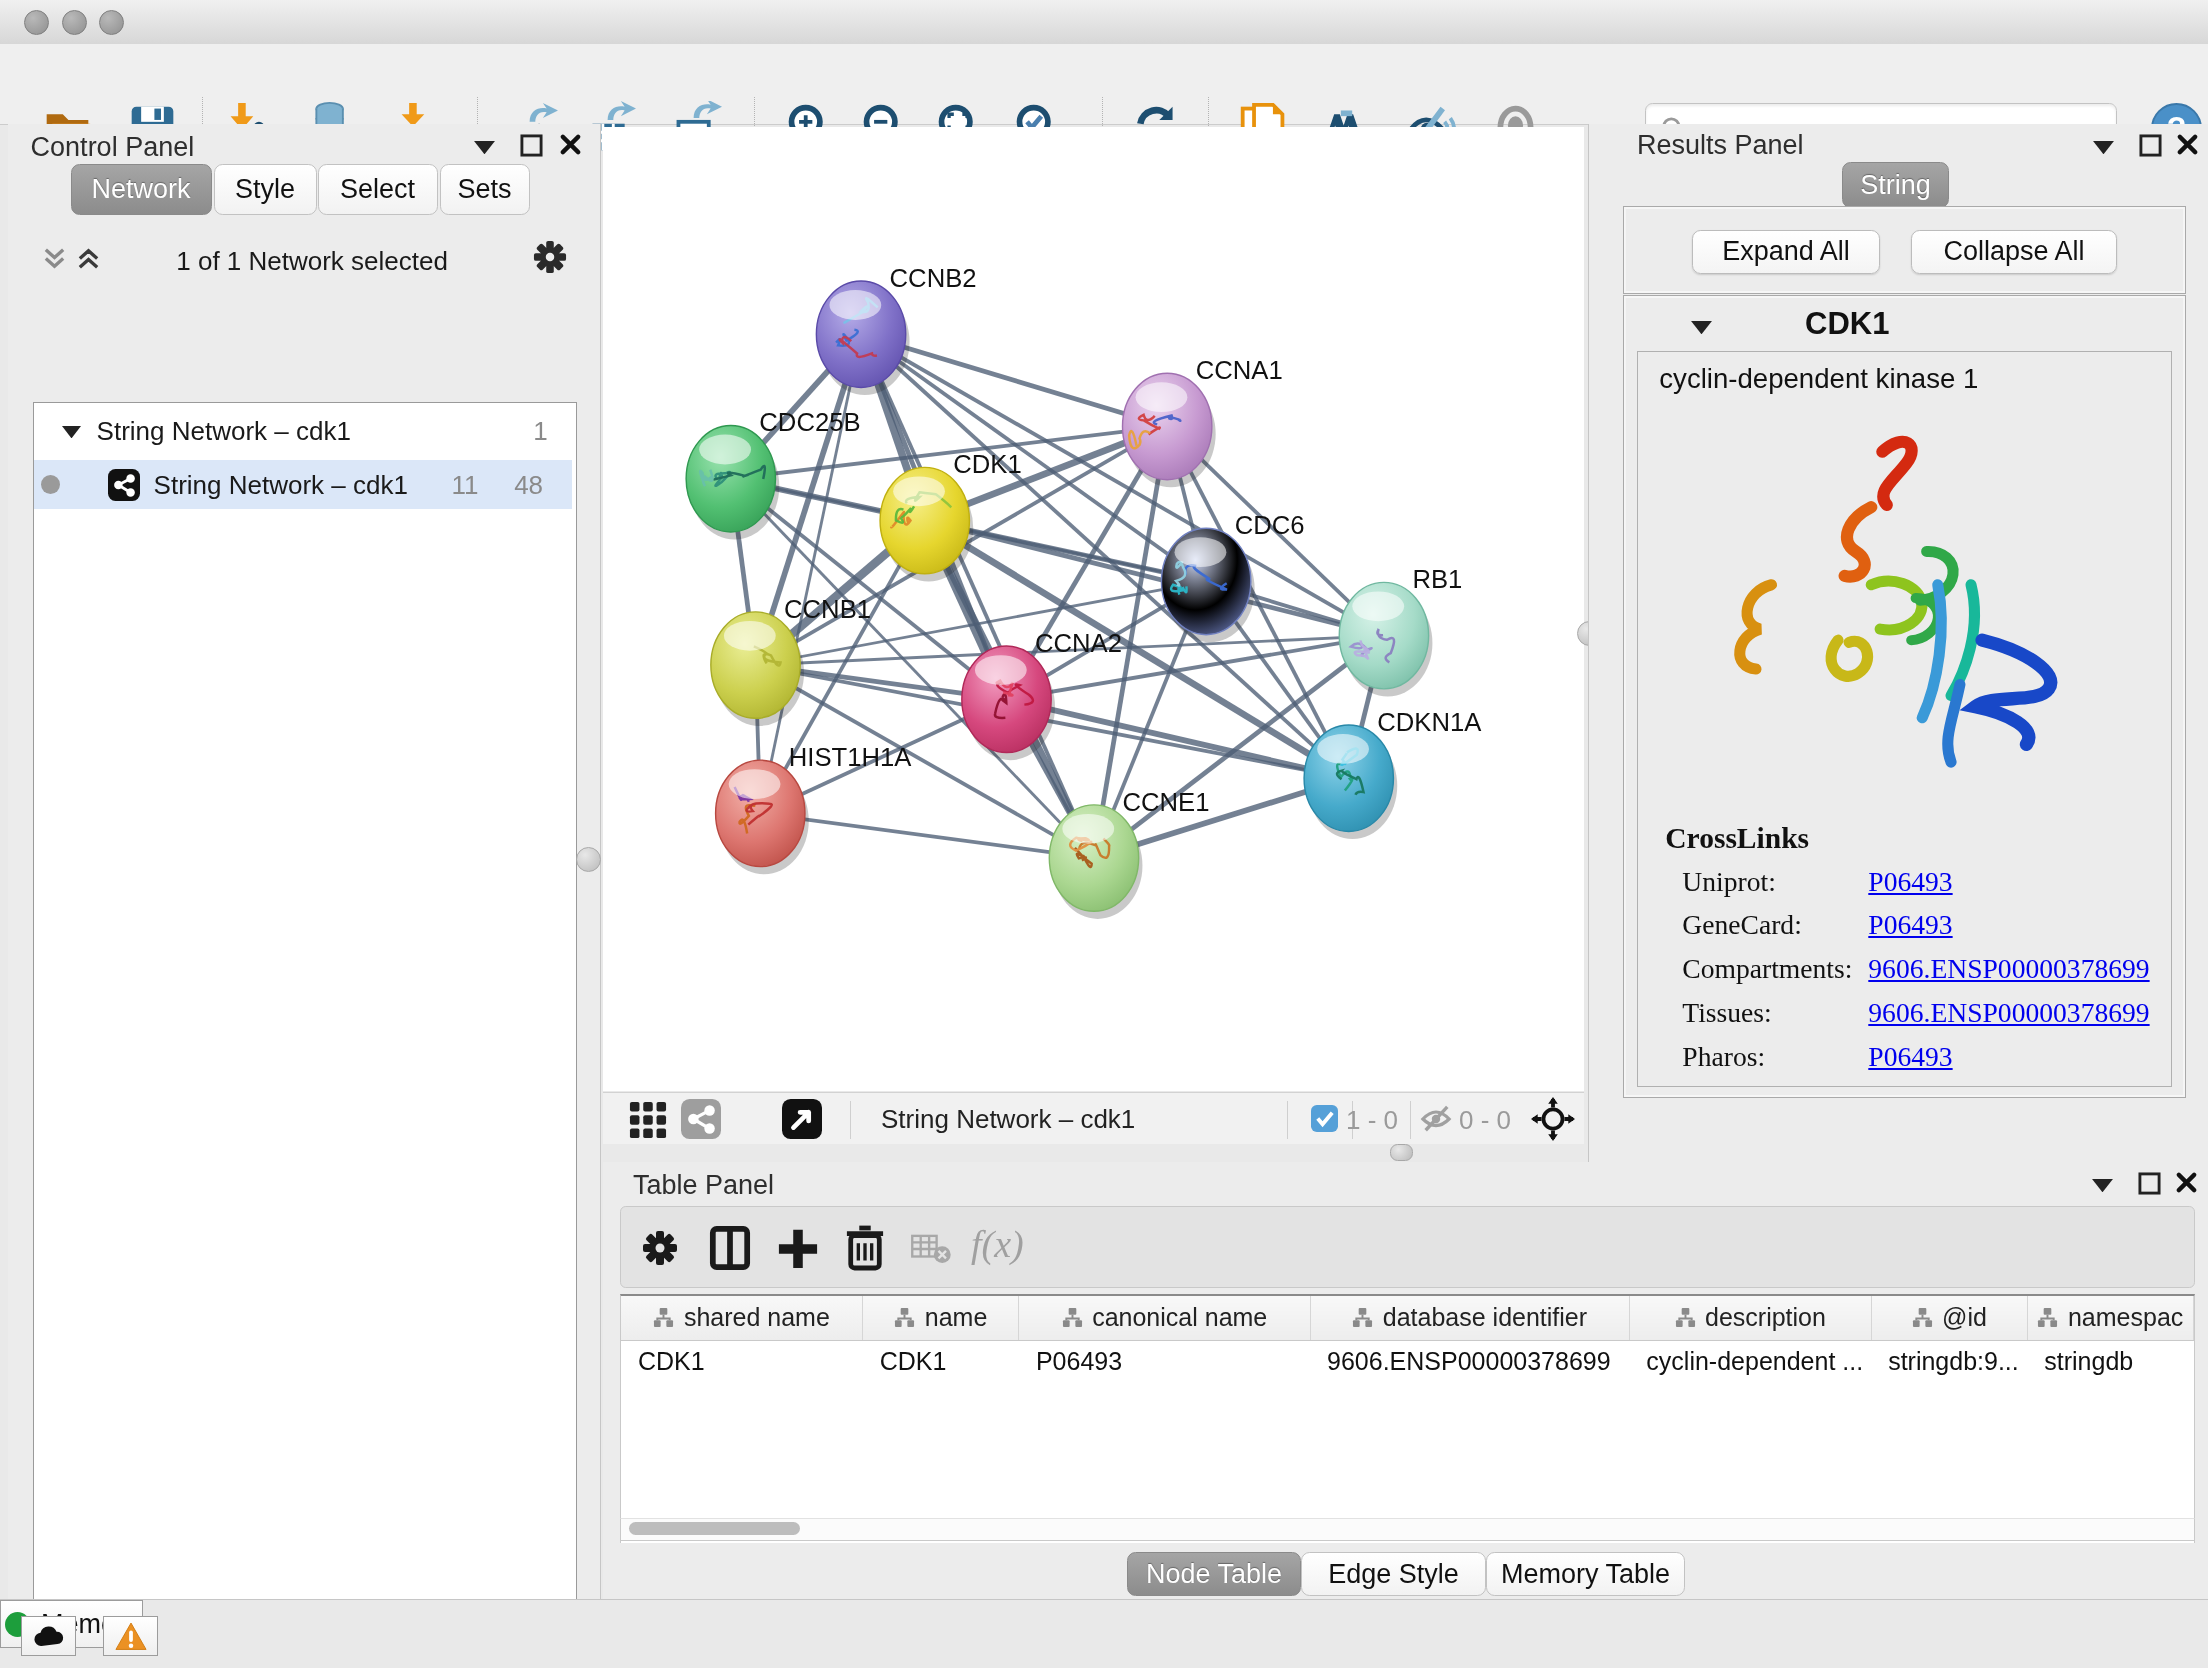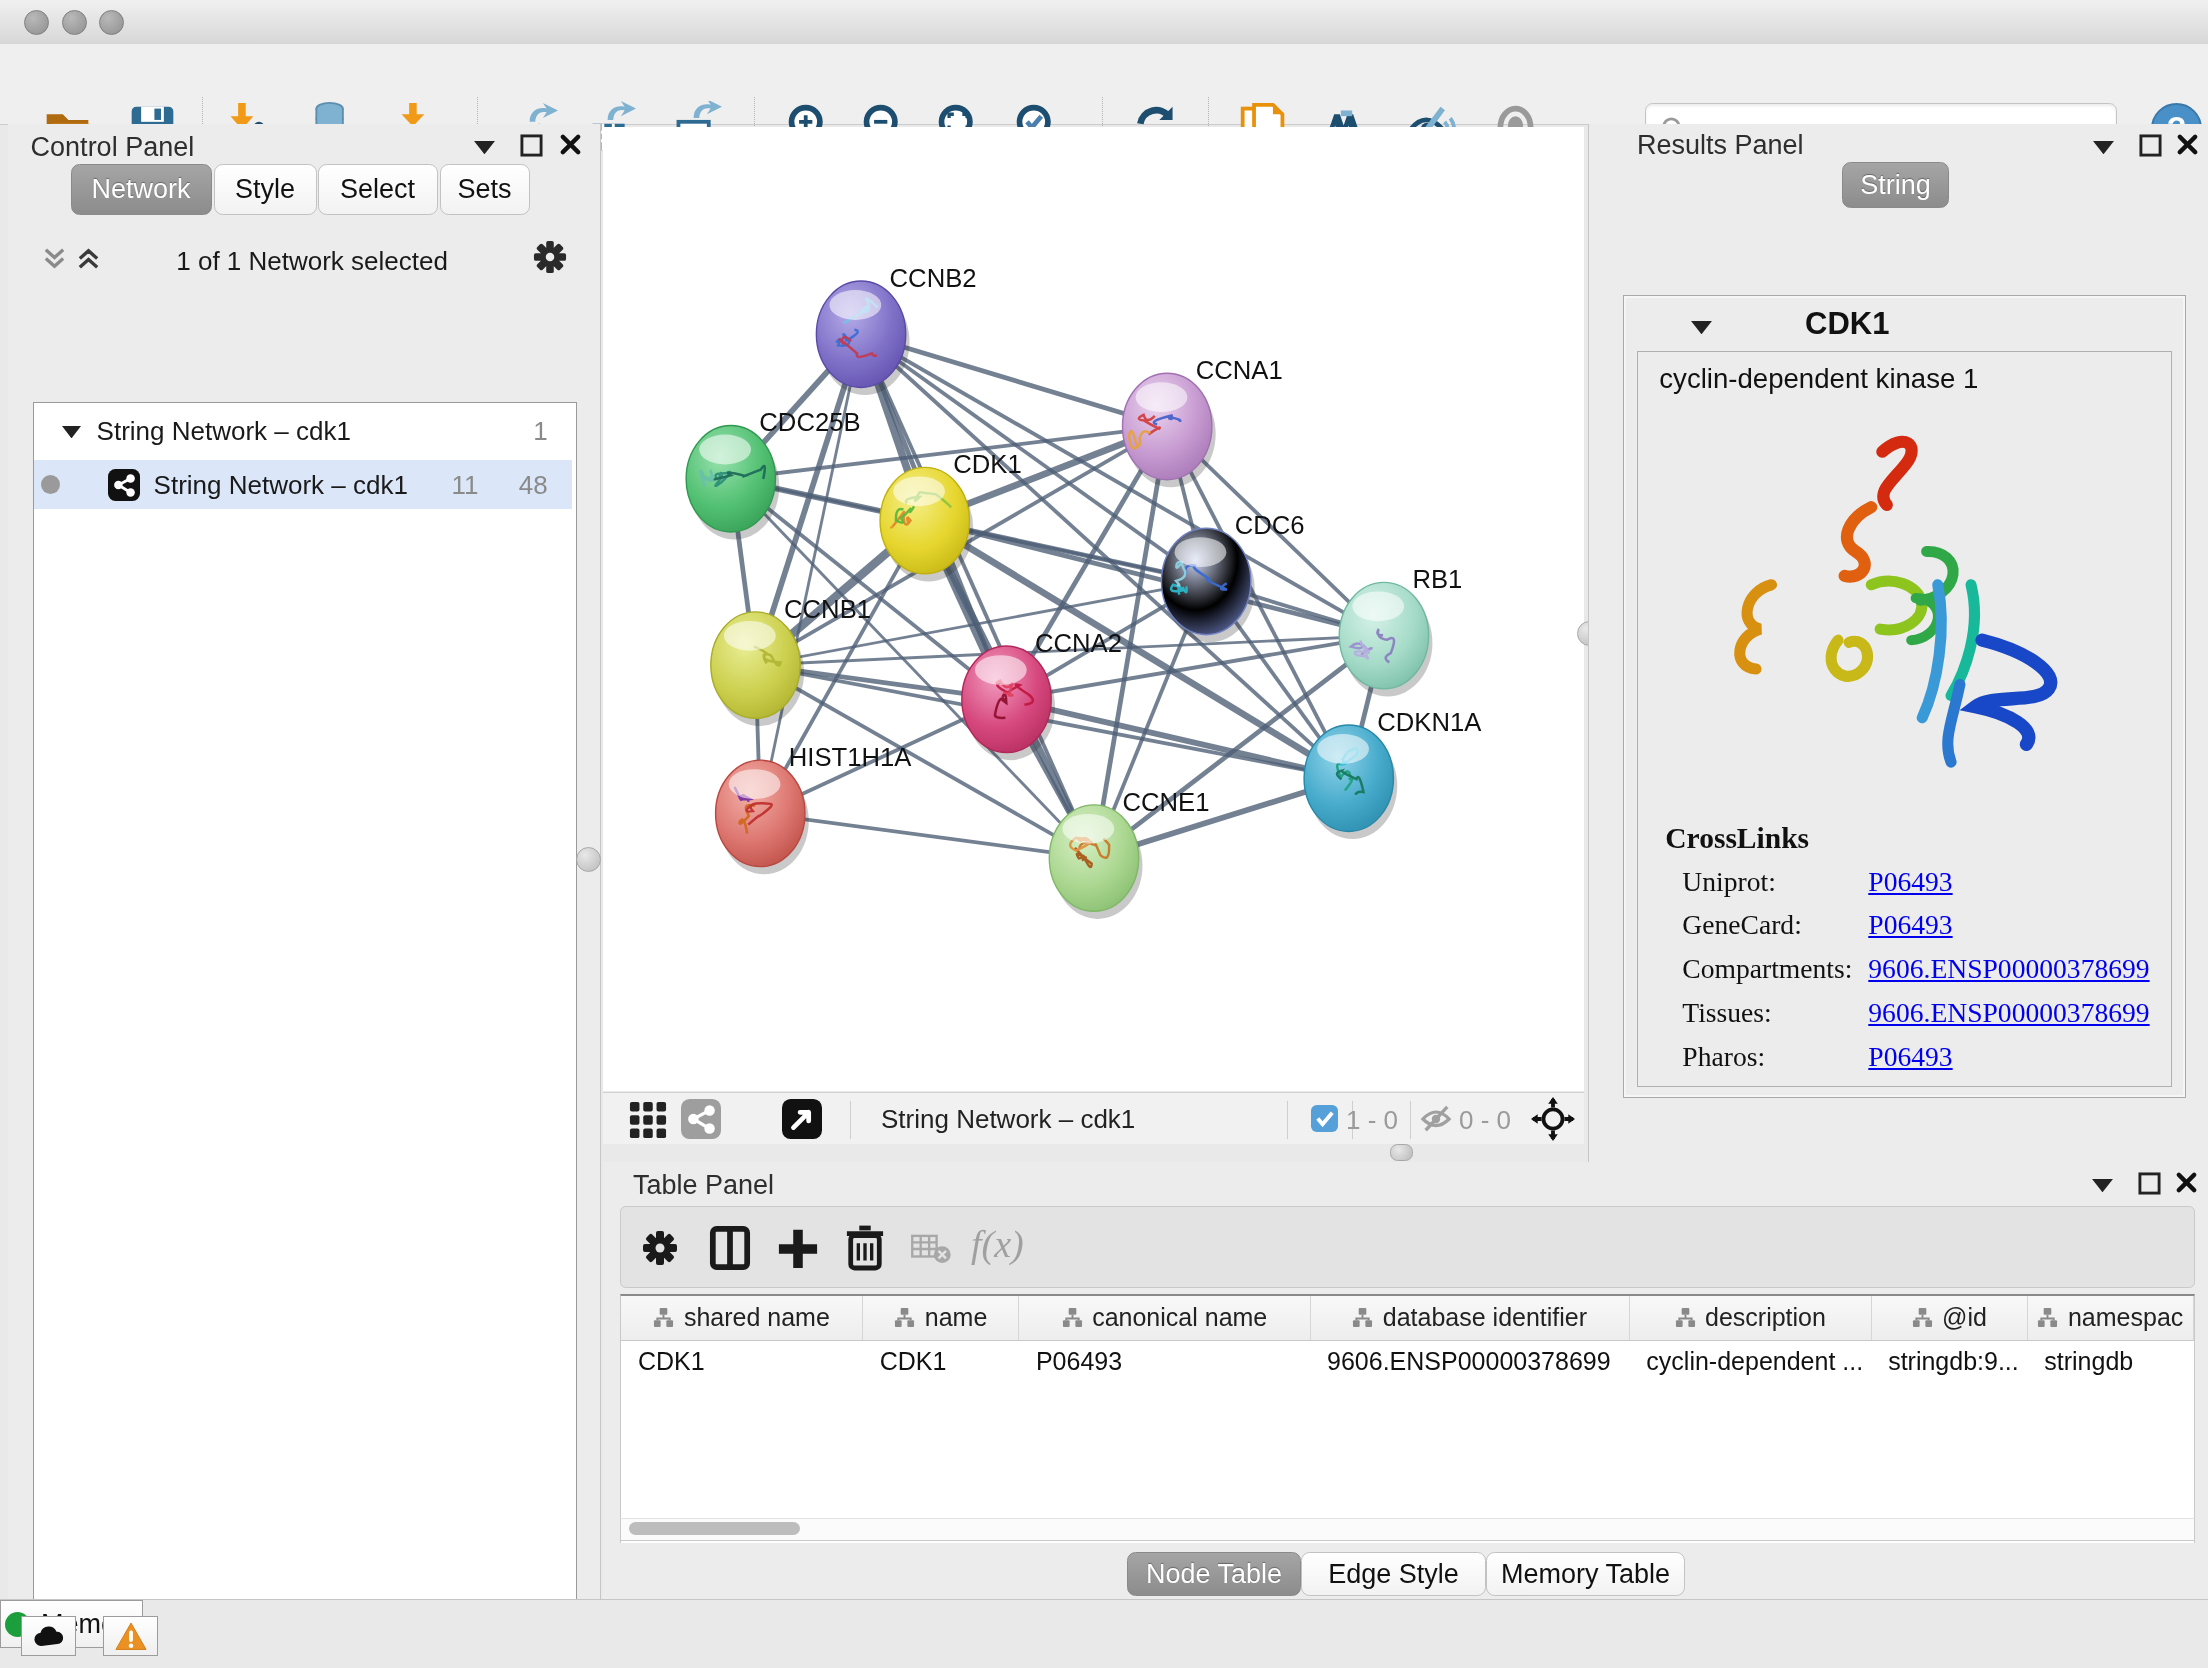--- a/index.html
+++ b/index.html
@@ -247,21 +247,21 @@
               <path d="M11 17l13-7M11 17l13 8"></path>
             </g>
             <g fill="#fff">
               <circle cx="11" cy="17" r="4.5"></circle>
               <circle cx="24" cy="10" r="4.5"></circle>
               <circle cx="24" cy="25" r="4.5"></circle>
             </g>
           </svg>
         <span class="abs" style="left:120px;top:9.5px">String Network – cdk1</span>
         <span class="abs count" style="left:418px;top:9.5px;width:38px;">11</span>
-        <span class="abs count" style="left:476px;top:9.5px;width:38px;text-align:right">48</span>
+        <span class="abs count" style="left:476px;top:9.5px;width:38px;text-align:center">48</span>
       </div>
     </div>
   </div>
   <div class="abs handle-circle" style="left:576px;top:847px"></div>
 
   <div class="abs" id="netcanvas">
     <svg id="net-svg" width="981" height="964" viewBox="0 0 1031 1014">
         <defs>
           <radialGradient id="ng0" cx="38%" cy="30%" r="85%">
             <stop offset="0%" stop-color="#b5ace8"></stop>
@@ -525,20 +525,24 @@
     <svg class="abs" style="left:504px;top:17px;width:21px;height:13.3px" viewBox="0 0 22 14">
         <path d="M0 0h22L11 14z" fill="#222"></path>
       </svg>
     <svg class="abs" style="left:550px;top:9.5px;width:23px;height:23px" viewBox="0 0 24 24">
         <rect x="2" y="2" width="20" height="20" fill="none" stroke="#222" stroke-width="3"></rect>
       </svg>
     <svg class="abs" style="left:588px;top:9.5px;width:21px;height:21px" viewBox="0 0 22 22">
         <path d="M3 3l16 16M19 3L3 19" stroke="#111" stroke-width="4.5" stroke-linecap="round"></path>
       </svg>
     <div class="abs tab sel" style="left:253px;top:38px;width:105px;height:44px;line-height:44px;font-size:27px">String</div>
+    <div class="rbox" style="left:34px;top:82px;width:561px;height:86px">
+      <div class="rbtn" style="left:68px;top:23px;width:186px">Expand All</div>
+      <div class="rbtn" style="left:287px;top:23px;width:204px">Collapse All</div>
+    </div>
     <div class="rbox" style="left:34px;top:171px;width:561px;height:801px">
       <svg class="abs" style="left:67px;top:25px;width:21px;height:13.3px" viewBox="0 0 22 14">
           <path d="M0 0h22L11 14z" fill="#222"></path>
         </svg>
       <span class="abs" style="left:181px;top:9.5px;font-size:31px;font-weight:bold;color:#111">CDK1</span>
       <div class="abs" style="left:13.3px;top:55px;width:533px;height:734px;border:1px solid #b0b0b0">
         <span class="abs xl-label" style="left:21px;top:11.4px">cyclin-dependent kinase 1</span>
 
         <svg class="abs" style="left:67px;top:57px;width:399px;height:418px" viewBox="0 0 360 360">
           <g fill="none" stroke-linecap="round">

